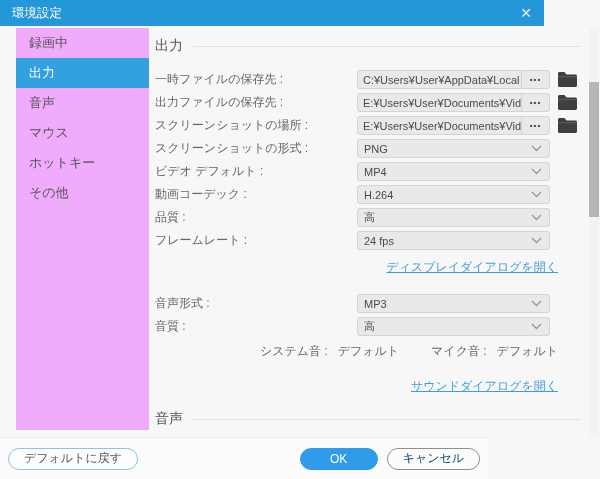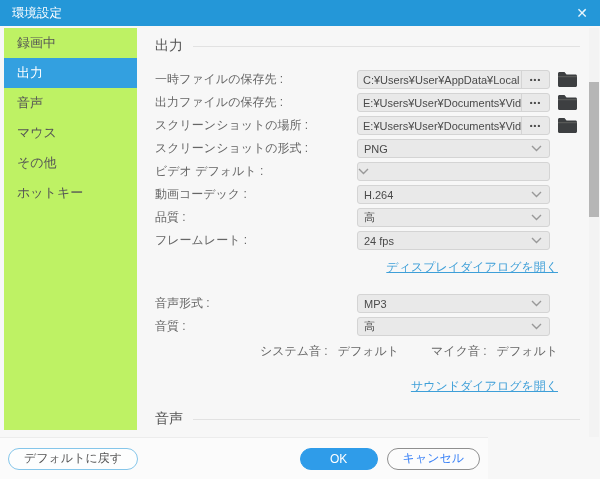--- a/index.html
+++ b/index.html
@@ -6,36 +6,36 @@
   html,body { width:600px; height:479px; }
   body {
     font-family:"Liberation Sans","DejaVu Sans",sans-serif;
     background:#f7f7f7;
     overflow:hidden;
     position:relative;
     color:#555;
   }
   
   .titlebar {
-    position:absolute; top:0; left:0; width:600px; height:26px;
+    position:absolute; top:0; left:0; width:544px; height:26px;
     background:#2497d8; color:#fff;
     display:flex; align-items:center;
     padding:0 12px;
     font-size:12.5px;
   }
   .titlebar .close {
     margin-left:auto;
     font-size:14px; line-height:14px;
     cursor:pointer;
     color:#eaf6fd;
   }
   
   .sidebar {
-    position:absolute; top:28px; left:4px; width:133px; height:402px;
-    background:#bef264;
+    position:absolute; top:28px; left:16px; width:133px; height:402px;
+    background:#f0abfc;
   }
   .sidebar-item {
     height:30px; line-height:30px;
     padding-left:13px;
     font-size:13px; color:#555;
     cursor:pointer;
   }
   .sidebar-item.selected {
     background:#33a0e0; color:#fff;
   }
@@ -156,21 +156,21 @@
     width:78px;
     background:#2f9ce9;
     border:1px solid #2f9ce9;
     color:#fff;
     margin-left:auto; margin-right:9px;
   }
   .btn-cancel {
     padding:0 15px;
     background:#fcfcfc;
     border:1px solid #8f8f8f;
-    color:#3b82f6;
+    color:#0c4a6e;
   }
 </style>
 </head>
 <body>
 
 <div class="titlebar">
   <span>環境設定</span>
   <span class="close">✕</span>
 </div>
 
@@ -181,24 +181,24 @@
   <div class="sidebar-item selected">
     <span>出力</span>
   </div>
   <div class="sidebar-item">
     <span>音声</span>
   </div>
   <div class="sidebar-item">
     <span>マウス</span>
   </div>
   <div class="sidebar-item">
+    <span>ホットキー</span>
+  </div>
+  <div class="sidebar-item">
     <span>その他</span>
-  </div>
-  <div class="sidebar-item">
-    <span>ホットキー</span>
   </div>
 </div>
 
 <div class="content">
 
   <div class="section-header">
     <span>出力</span>
     <span class="rule"></span>
   </div>
 
@@ -252,20 +252,21 @@
         <svg width="11" height="7">
             <path d="M1 1l4.5 4.5L10 1" stroke="#999" stroke-width="1.4" fill="none"></path>
           </svg>
       </span>
     </div>
   </div>
 
   <div class="form-row">
     <span class="row-label">ビデオ デフォルト :</span>
     <div class="control">
+      <span class="select-value">MP4</span>
       <span class="chevron">
         <svg width="11" height="7">
             <path d="M1 1l4.5 4.5L10 1" stroke="#999" stroke-width="1.4" fill="none"></path>
           </svg>
       </span>
     </div>
   </div>
 
   <div class="form-row">
     <span class="row-label">動画コーデック :</span>

